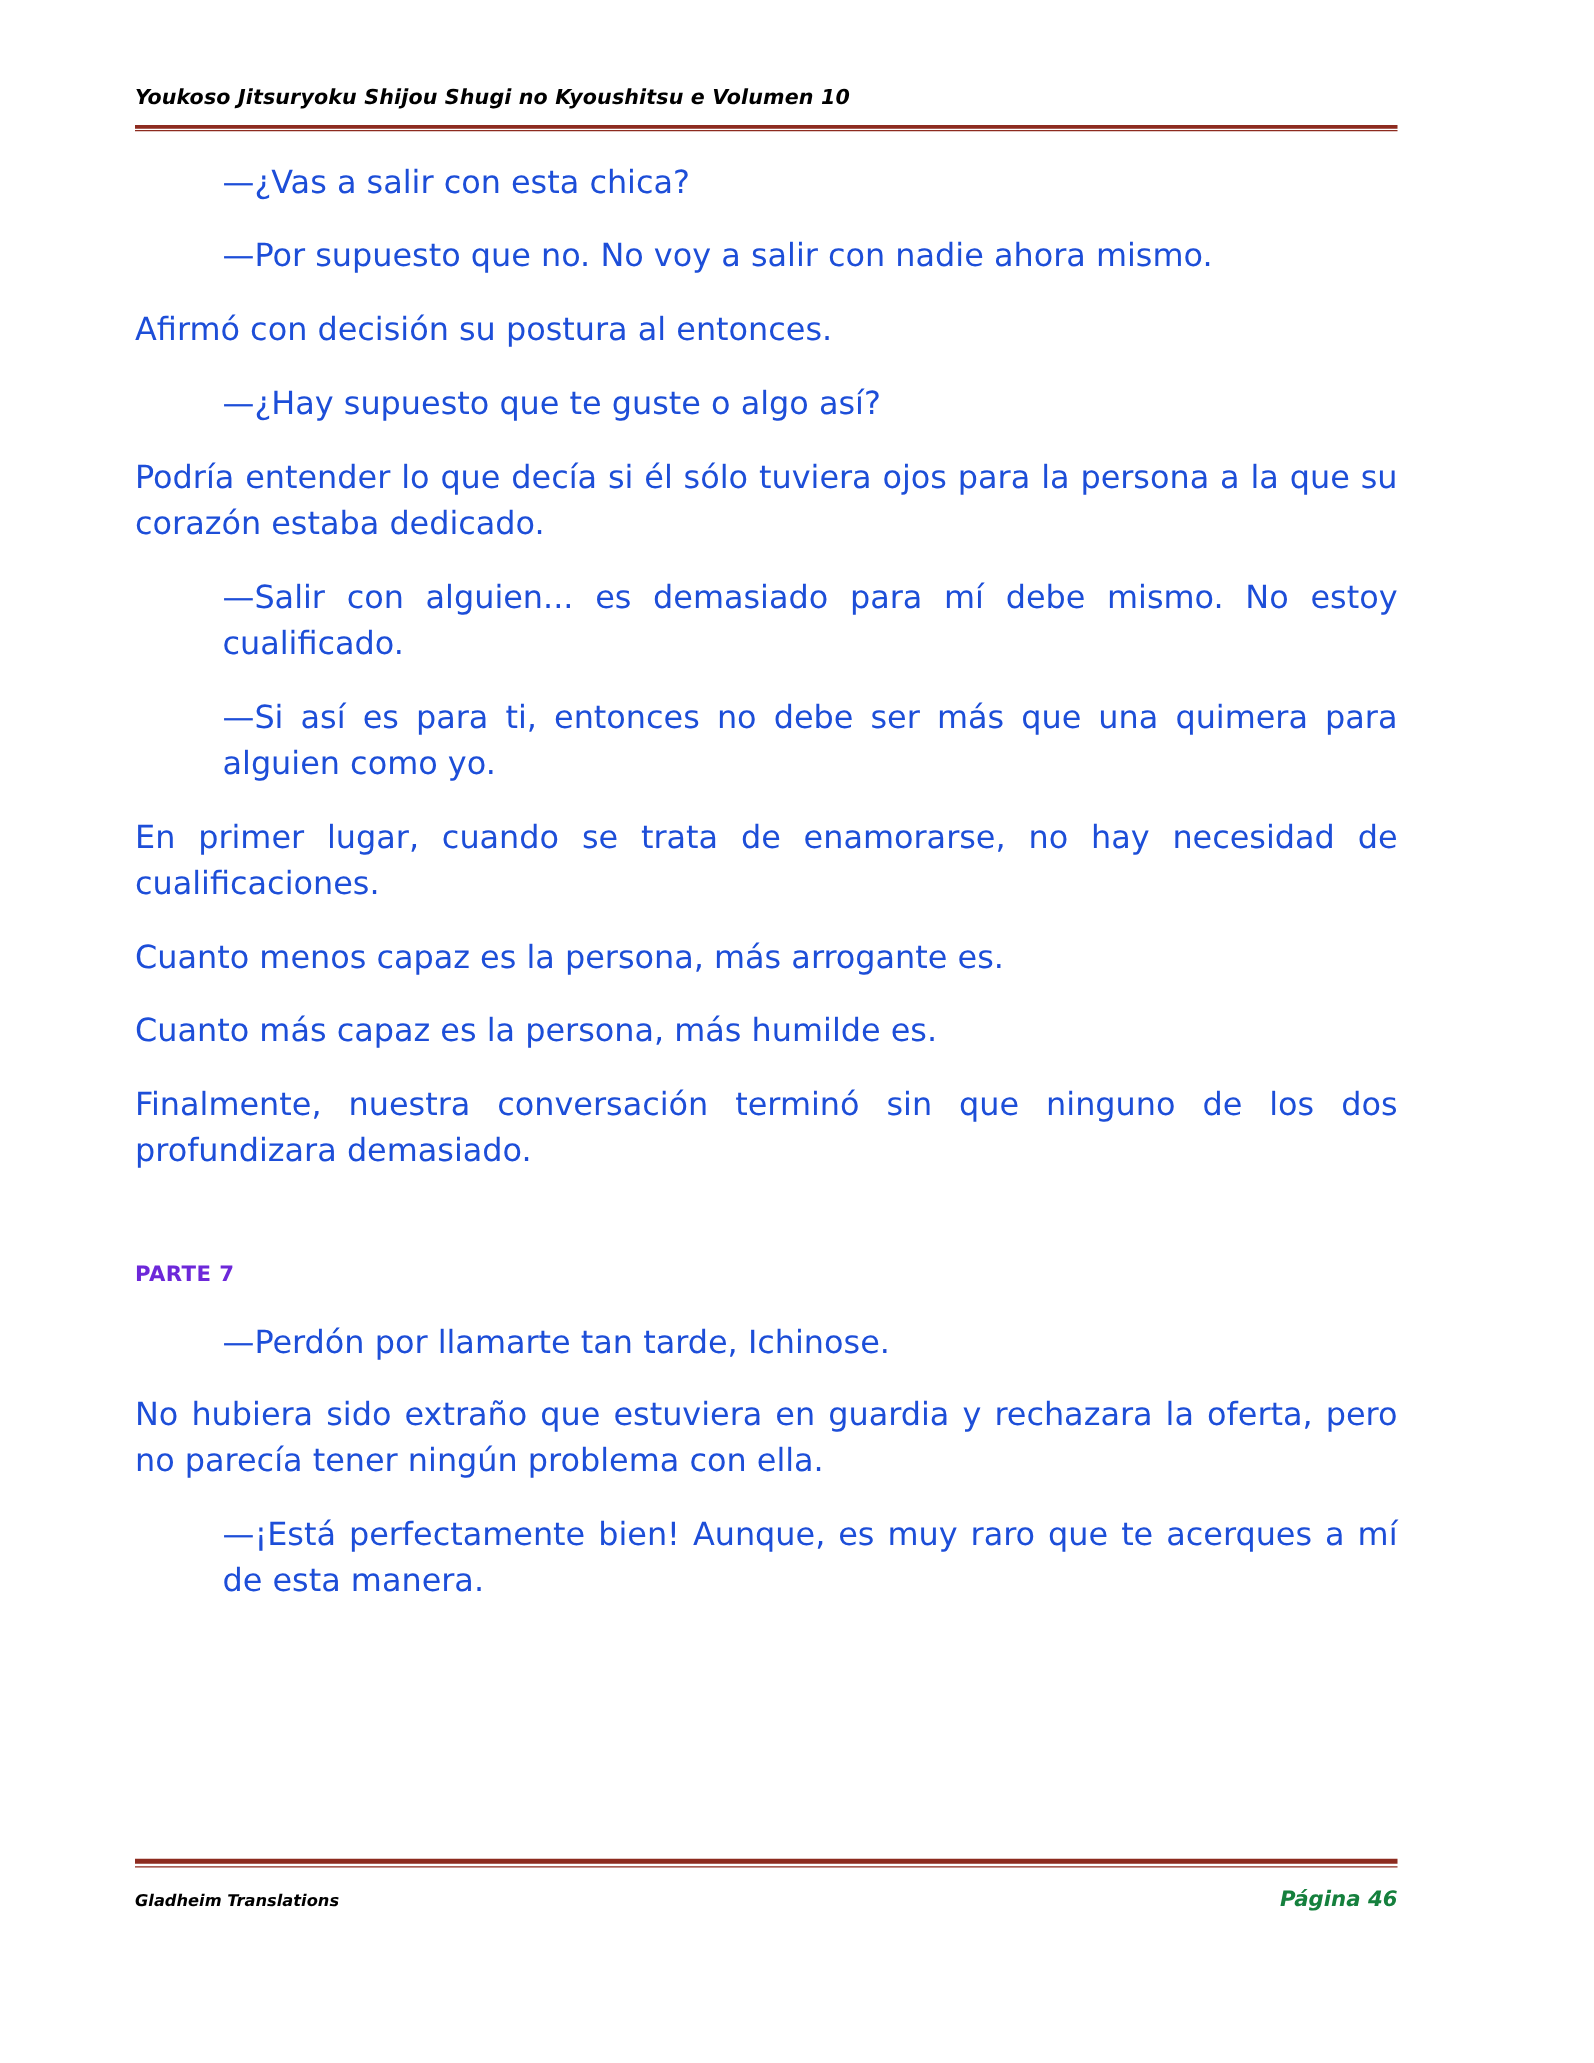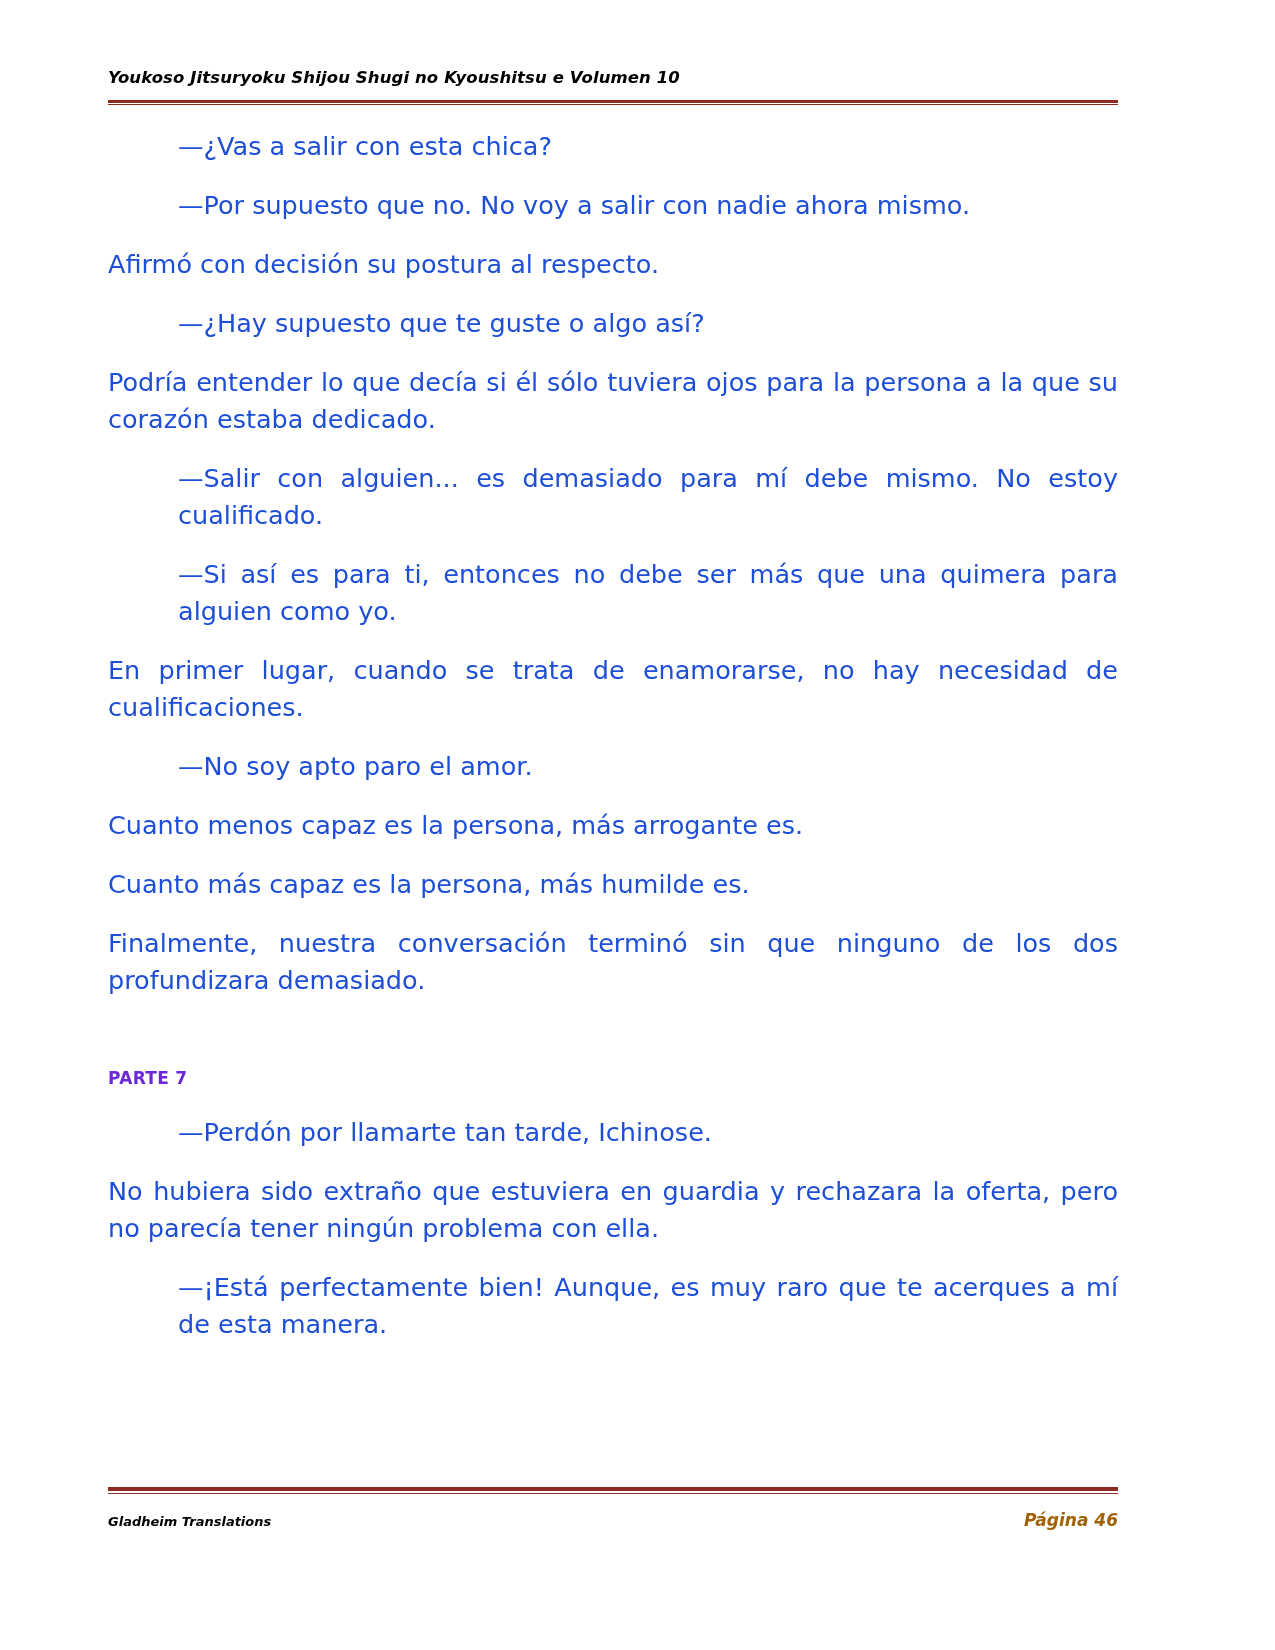--- a/index.html
+++ b/index.html
@@ -119,45 +119,44 @@
   .footer-left {
     font-weight: bold;
     font-style: italic;
     font-size: 13px;
     color: #000000;
   }
   .footer-right {
     font-weight: bold;
     font-style: italic;
     font-size: 17px;
-    color: #a16207;
+    color: #15803d;
   }
 </style>
 </head>
 <body>
 
 <div class="page">
 
   <div class="header">
     <div class="header-title">Youkoso Jitsuryoku Shijou Shugi no Kyoushitsu e Volumen 10</div>
   </div>
   <div class="header-rule"></div>
   <div class="header-rule-thin"></div>
 
   <div class="content">
 
     <p class="dialog">—¿Vas a salir con esta chica?</p>
     <p class="dialog">—Por supuesto que no. No voy a salir con nadie ahora mismo.</p>
-    <p class="body">Afirmó con decisión su postura al respecto.</p>
+    <p class="body">Afirmó con decisión su postura al entonces.</p>
     <p class="dialog">—¿Hay supuesto que te guste o algo así?</p>
     <p class="body">Podría entender lo que decía si él sólo tuviera ojos para la persona a la que su corazón estaba dedicado.</p>
     <p class="dialog">—Salir con alguien... es demasiado para mí debe mismo. No estoy cualificado.</p>
     <p class="dialog">—Si así es para ti, entonces no debe ser más que una quimera para alguien como yo.</p>
     <p class="body">En primer lugar, cuando se trata de enamorarse, no hay necesidad de cualificaciones.</p>
-    <p class="dialog last-line-natural">—No soy apto paro el amor.</p>
     <p class="body last-line-natural">Cuanto menos capaz es la persona, más arrogante es.</p>
     <p class="body last-line-natural">Cuanto más capaz es la persona, más humilde es.</p>
     <p class="body">Finalmente, nuestra conversación terminó sin que ninguno de los dos profundizara demasiado.</p>
 
     <div class="spacer-large"></div>
 
     <div class="section-head">PARTE 7</div>
 
     <p class="dialog last-line-natural">—Perdón por llamarte tan tarde, Ichinose.</p>
     <p class="body">No hubiera sido extraño que estuviera en guardia y rechazara la oferta, pero no parecía tener ningún problema con ella.</p>

